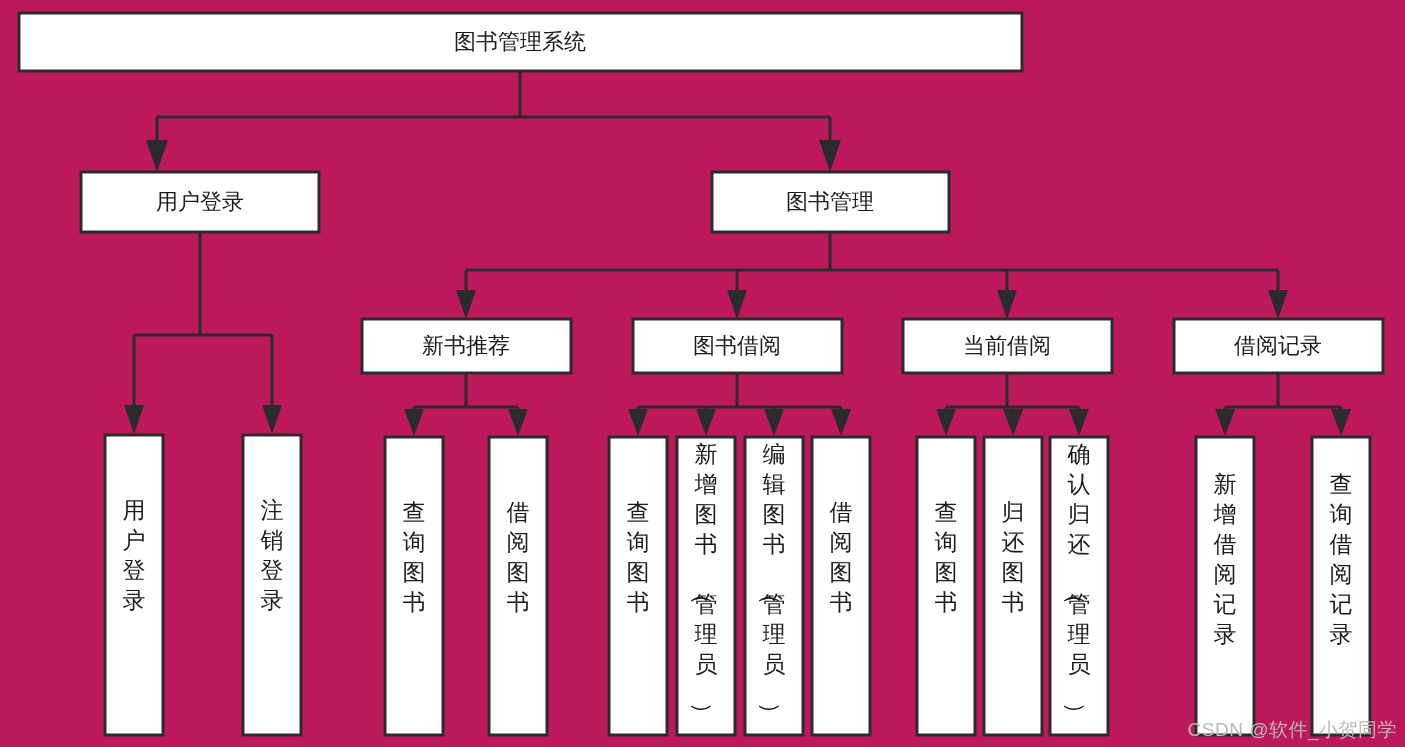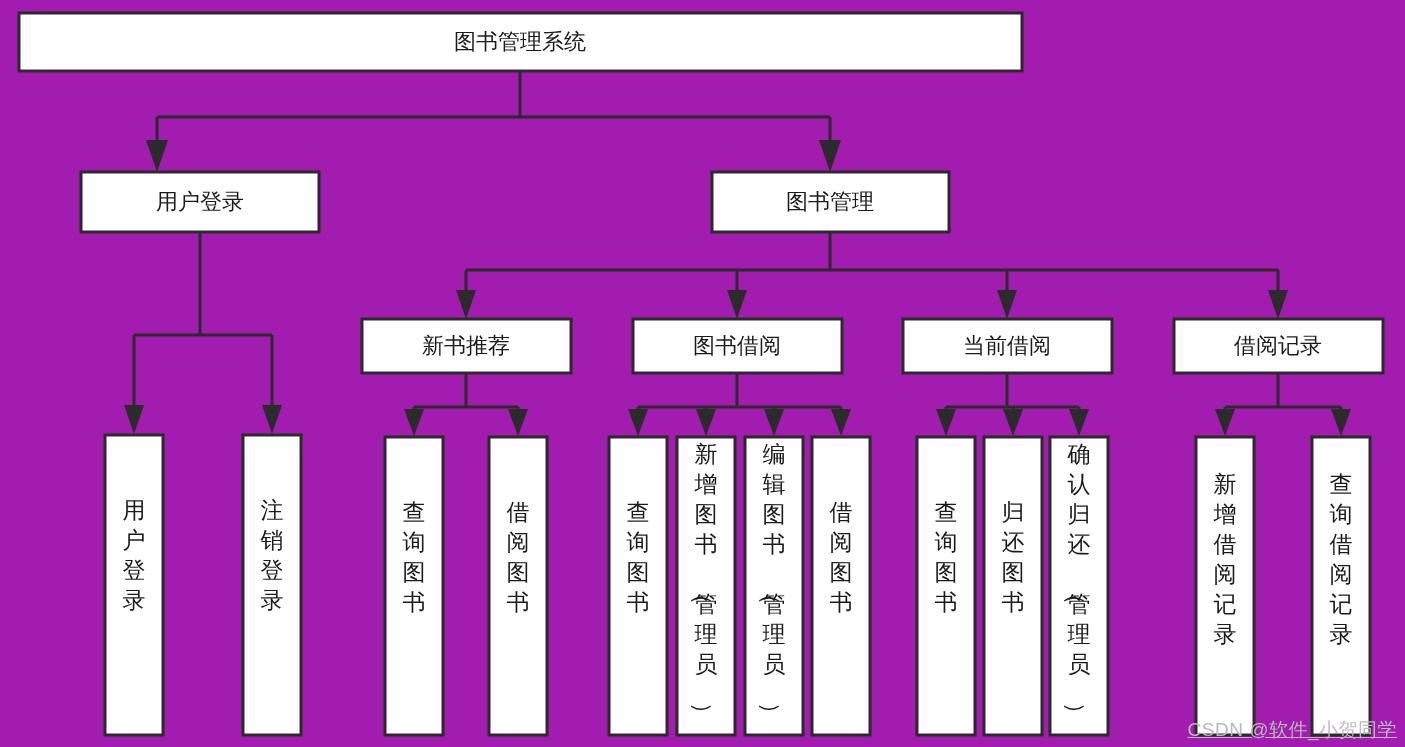--- a/index.html
+++ b/index.html
@@ -10,21 +10,21 @@
   body {
     width: 1405px;
     height: 747px;
     font-family: "Liberation Sans", "DejaVu Sans", sans-serif;
     overflow: hidden;
   }
   #diagram-root {
     position: relative;
     width: 1405px;
     height: 747px;
-    background: #a21caf;
+    background: #be185d;
   }
   svg#flowchart {
     display: block;
     width: 1405px;
     height: 747px;
   }
   .node-box {
     fill: #ffffff;
     stroke: #2b2b2b;
     stroke-width: 3;
@@ -60,21 +60,20 @@
   .watermark {
     position: absolute;
     right: 8px;
     bottom: 4px;
     font-family: "Liberation Sans", "DejaVu Sans", sans-serif;
     font-size: 19px;
     color: #b9b9b9;
     white-space: nowrap;
     letter-spacing: 0.5px;
     pointer-events: none;
-    text-decoration: underline;
   }
 </style>
 </head>
 <body>
 
 <div id="diagram-root">
 
   <svg id="flowchart" viewBox="0 0 1405 747" xmlns="http://www.w3.org/2000/svg">
 
     <g>

